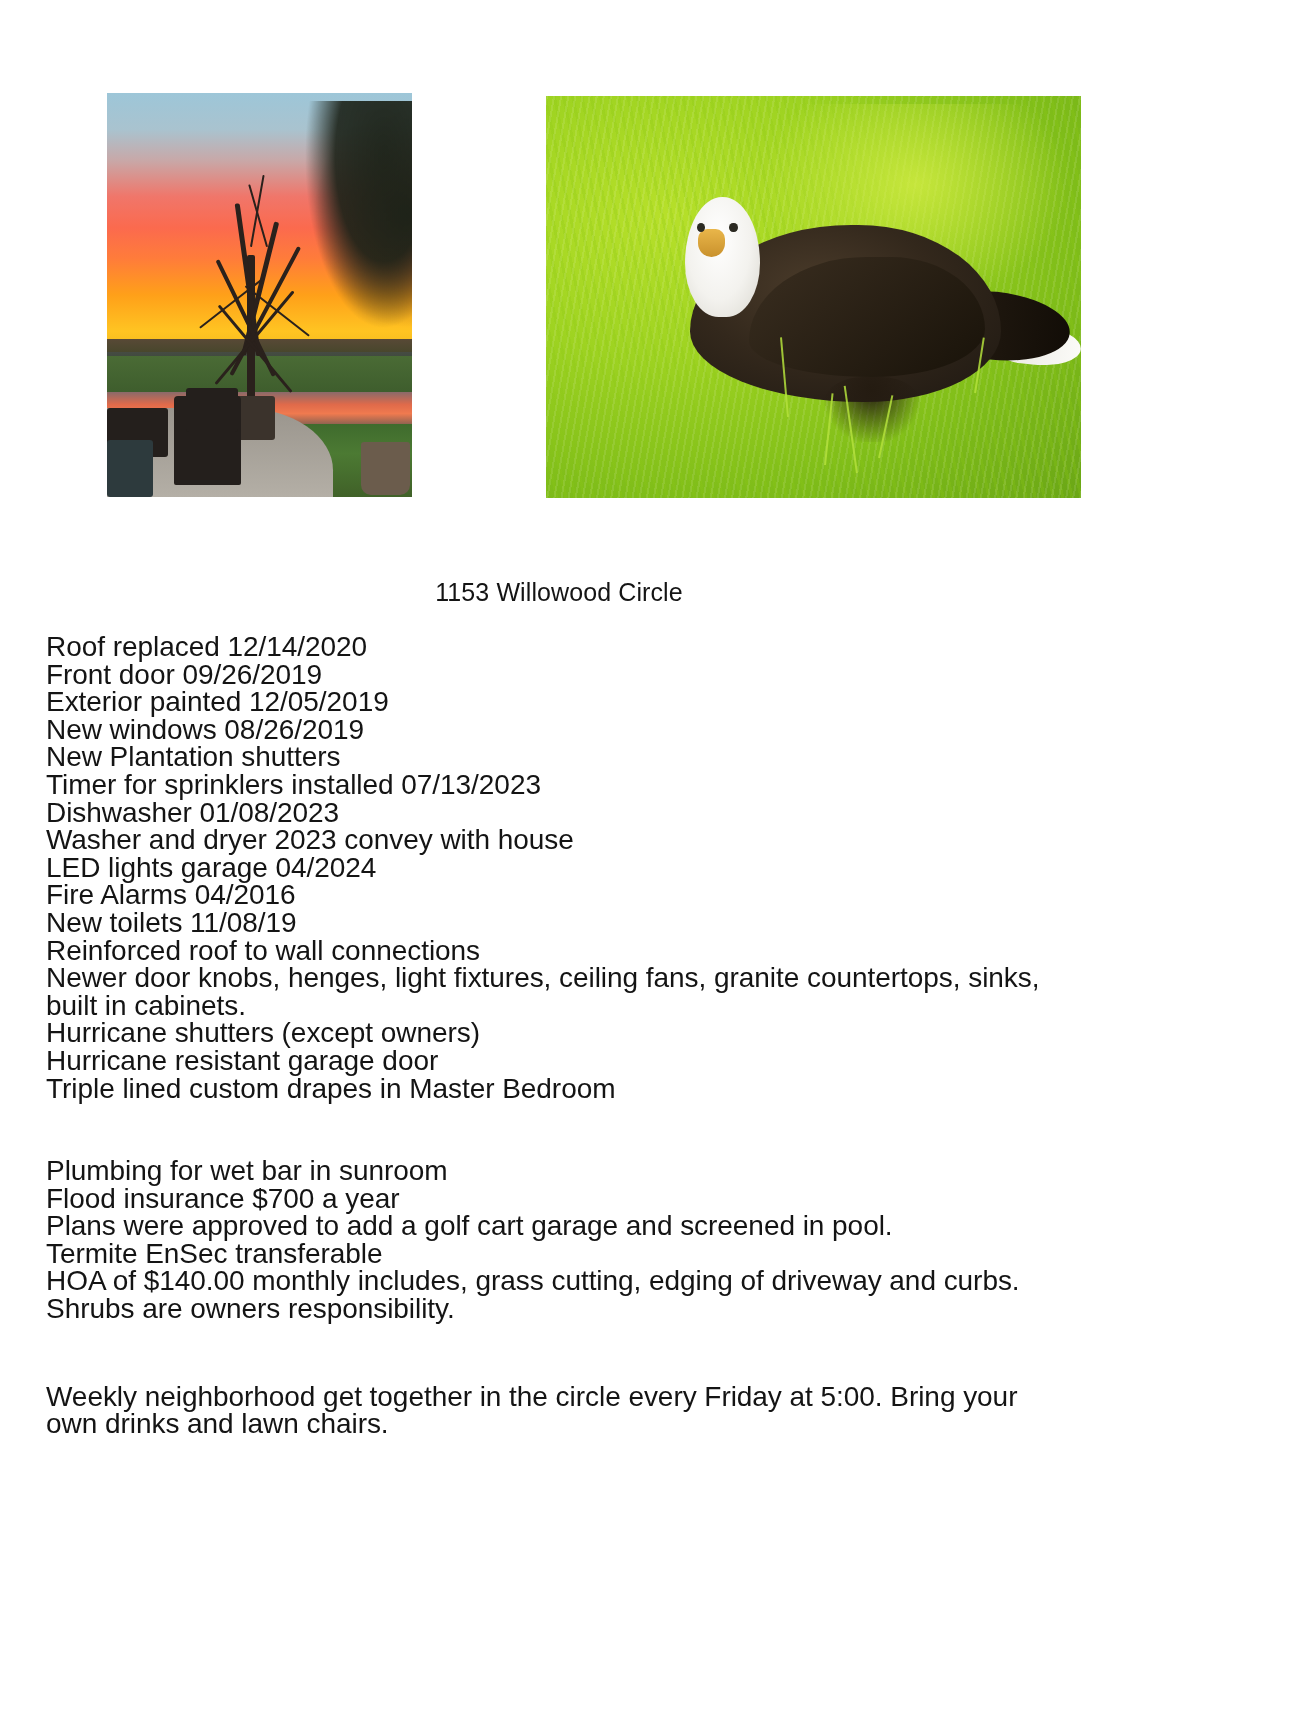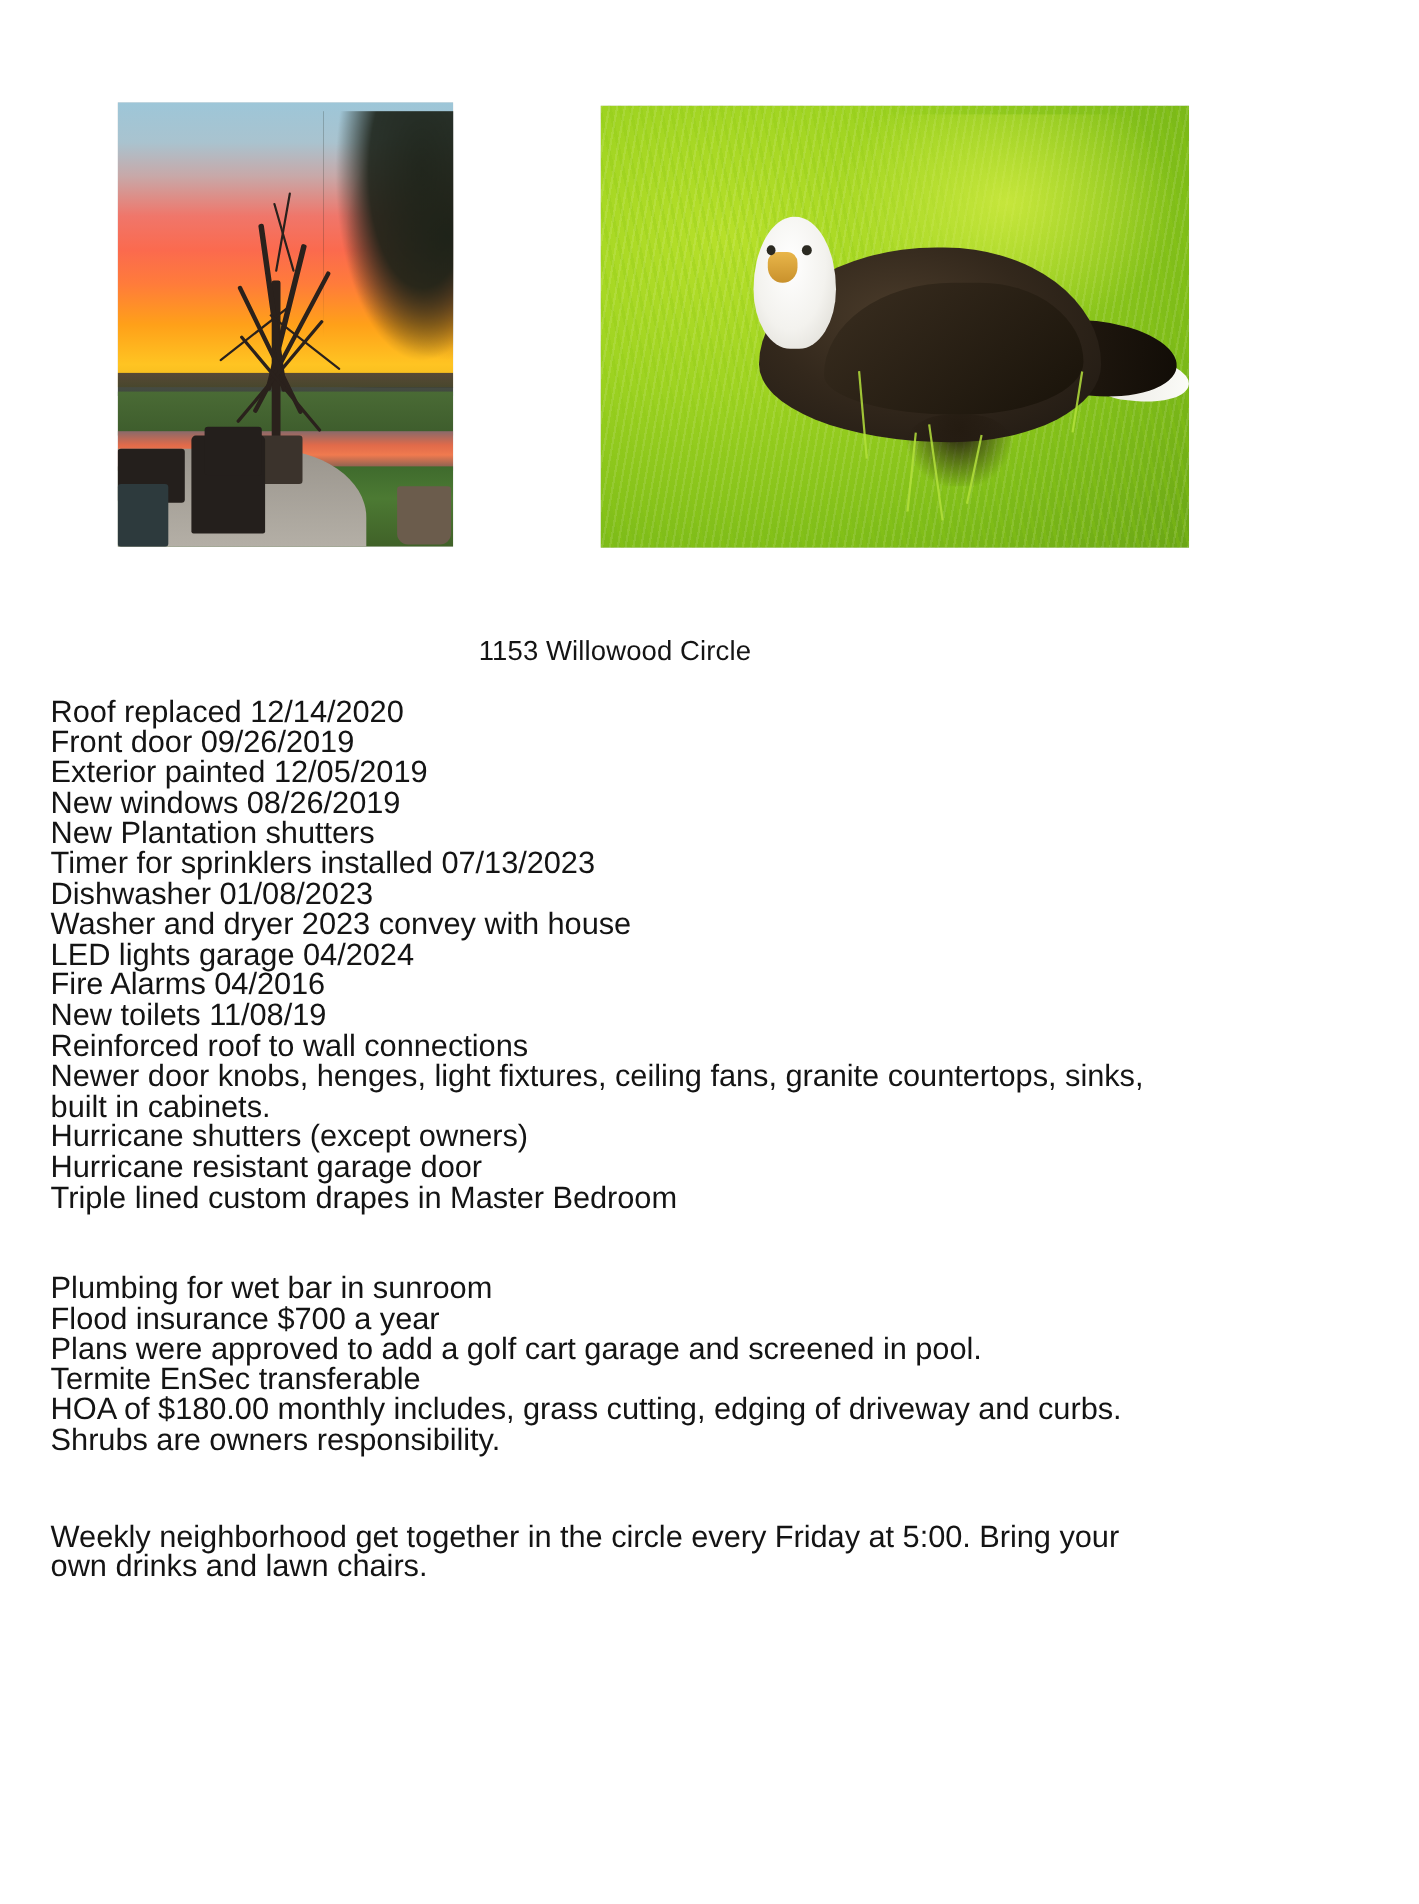--- a/index.html
+++ b/index.html
@@ -338,19 +338,19 @@
   <p>Hurricane shutters (except owners)</p>
   <p>Hurricane resistant garage door</p>
   <p>Triple lined custom drapes in Master Bedroom</p>
 
   <div class="spacer-lg"></div>
 
   <p>Plumbing for wet bar in sunroom</p>
   <p>Flood insurance $700 a year</p>
   <p>Plans were approved to add a golf cart garage and screened in pool.</p>
   <p>Termite EnSec transferable</p>
-  <p>HOA of $180.00 monthly includes, grass cutting, edging of driveway and curbs. Shrubs are owners responsibility.</p>
+  <p>HOA of $140.00 monthly includes, grass cutting, edging of driveway and curbs. Shrubs are owners responsibility.</p>
 
   <div class="spacer-xl"></div>
 
   <p>Weekly neighborhood get together in the circle every Friday at 5:00. Bring your own drinks and lawn chairs.</p>
 
 </div>
 
 </body></html>

